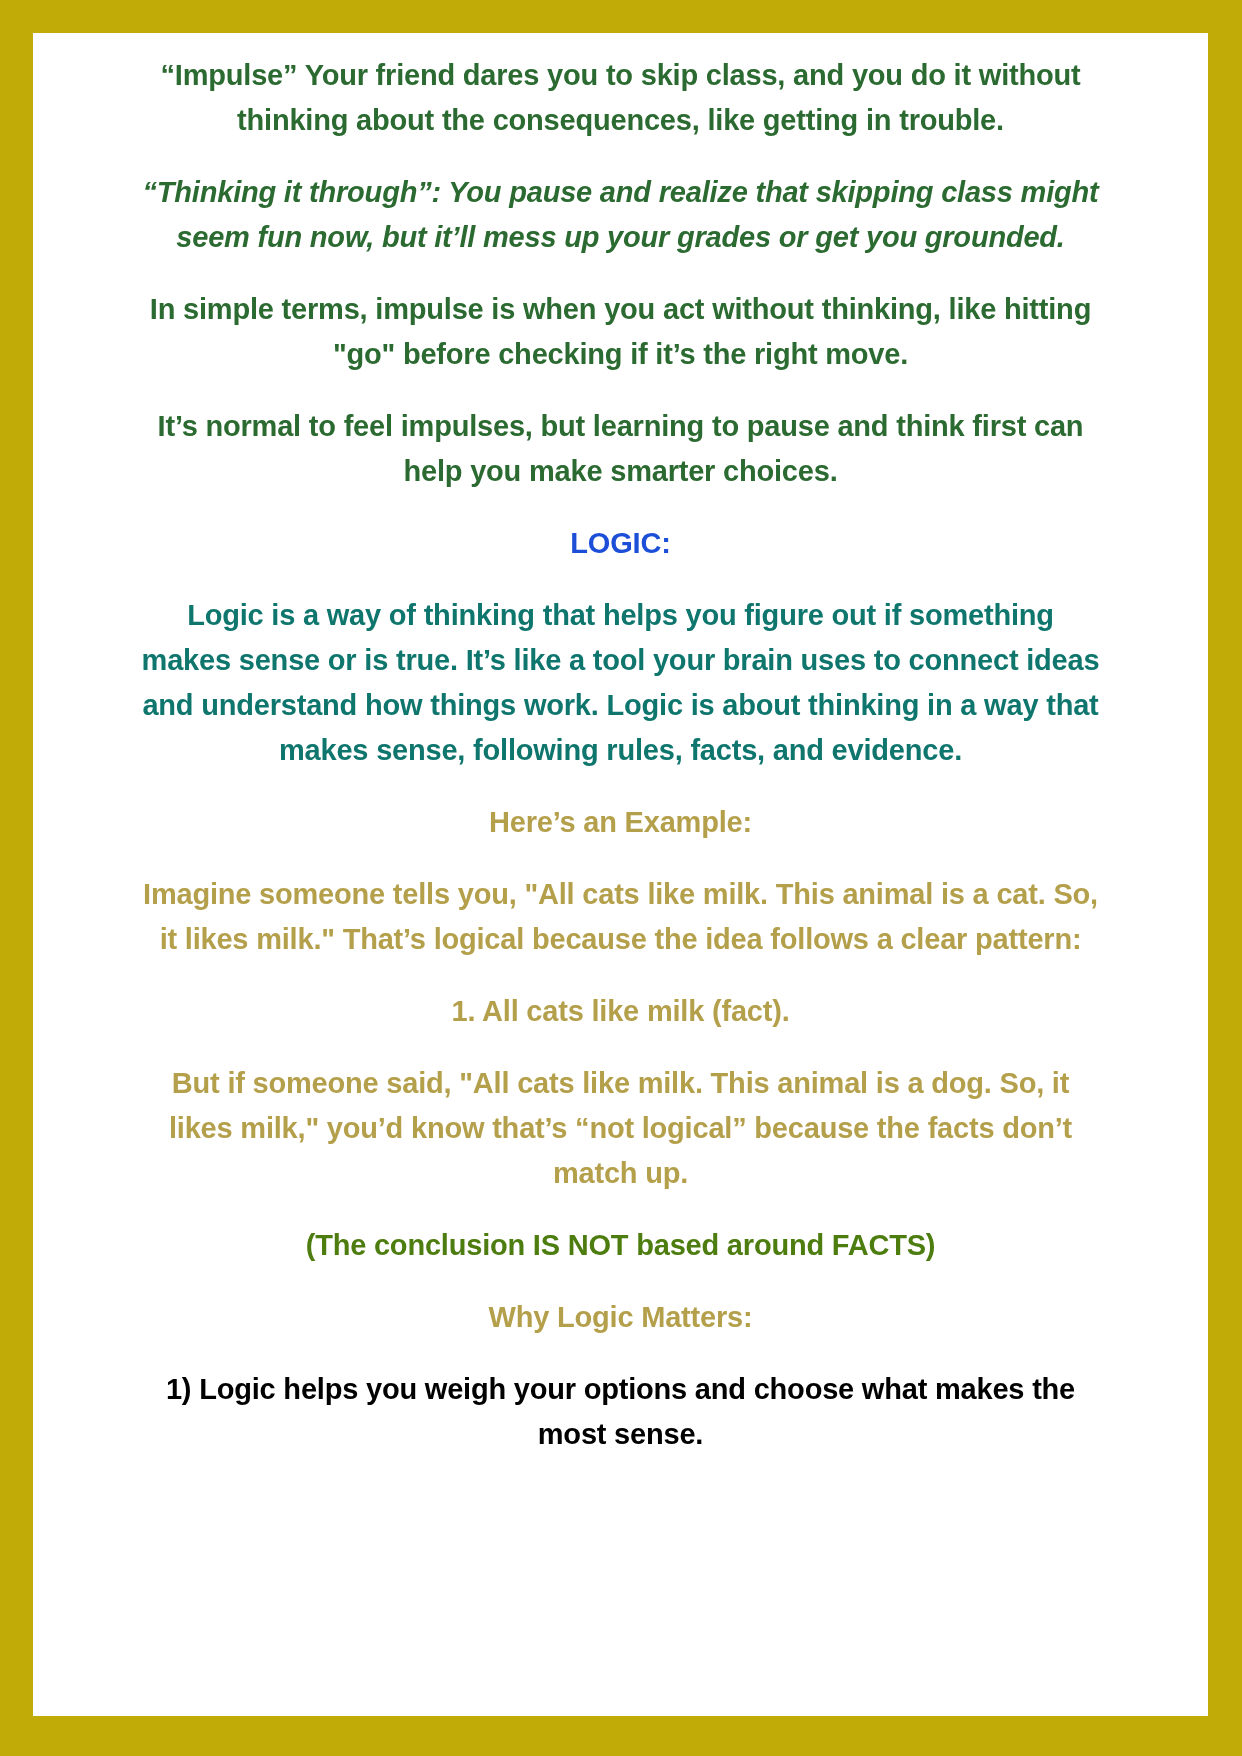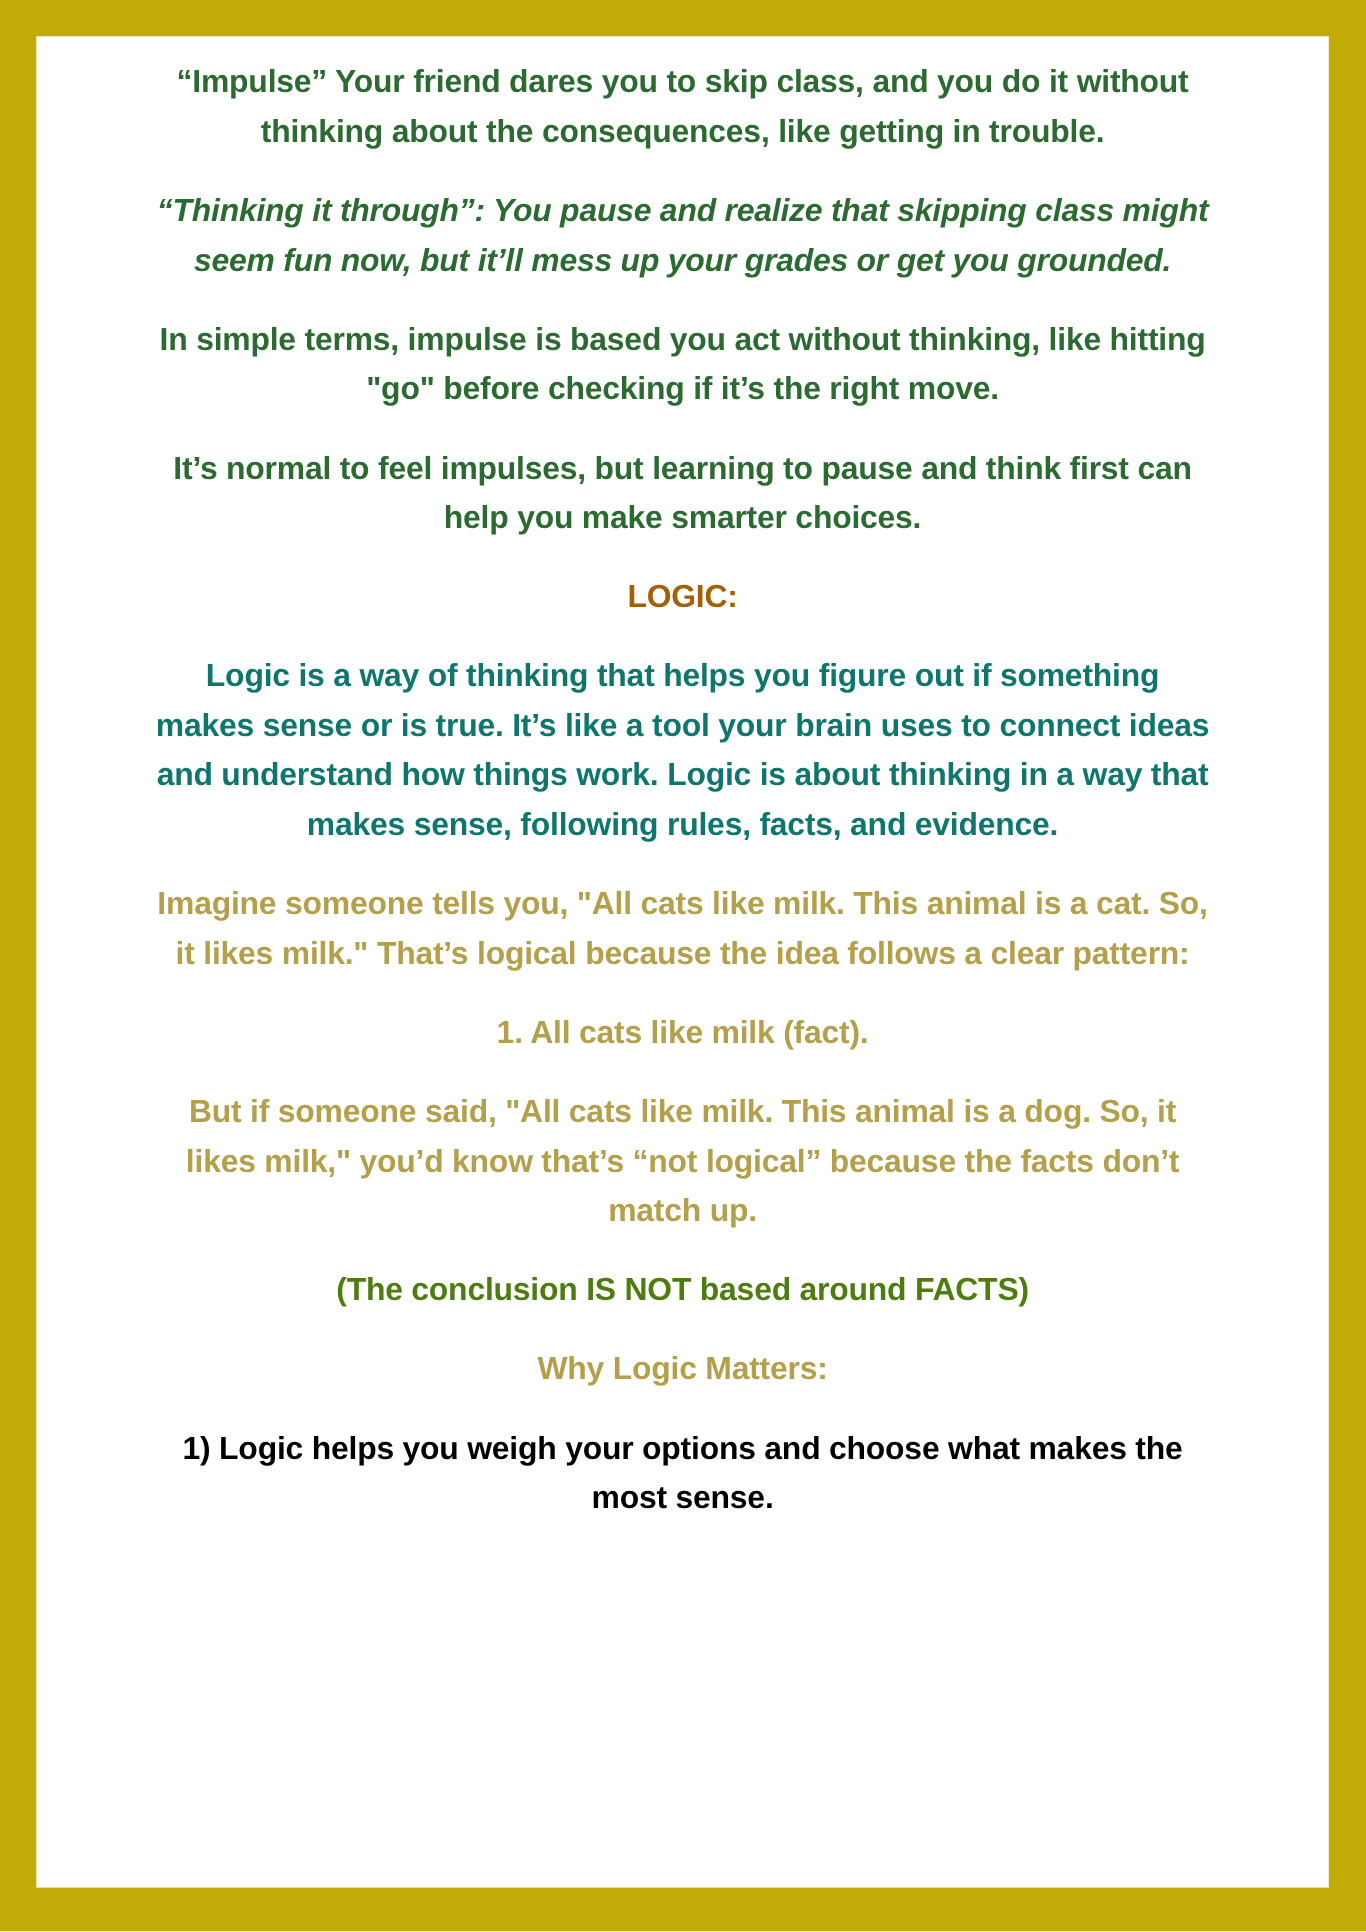--- a/index.html
+++ b/index.html
@@ -40,29 +40,30 @@
 </head>
 <body>
 
 <div class="page" style="background: rgb(193, 171, 7);">
   <div class="sheet" style="background: rgb(255, 255, 255);">
     <div id="paragraph-list">
         <p class="para" style="color: rgb(43, 106, 48);">“Impulse” Your friend dares you to skip class, and you do it without
 thinking about the consequences, like getting in trouble.</p>
         <p class="para" style="color: rgb(43, 106, 48); font-style: italic;">“Thinking it through”: You pause and realize that skipping class might
 seem fun now, but it’ll mess up your grades or get you grounded.</p>
-        <p class="para" style="color: rgb(43, 106, 48);">In simple terms, impulse is based you act without thinking, like hitting
+        <p class="para" style="color: rgb(43, 106, 48);">In simple terms, impulse is when you act without thinking, like hitting
 "go" before checking if it’s the right move.</p>
         <p class="para" style="color: rgb(43, 106, 48); text-align: center;">It’s normal to feel impulses, but learning to pause and think first can
 help you make smarter choices.</p>
-        <p class="para" style="color: #a16207;">LOGIC:</p>
+        <p class="para" style="color: #1d4ed8;">LOGIC:</p>
         <p class="para" style="color: #0f766e;">Logic is a way of thinking that helps you figure out if something
 makes sense or is true. It’s like a tool your brain uses to connect ideas
 and understand how things work. Logic is about thinking in a way that
 makes sense, following rules, facts, and evidence.</p>
+        <p class="para" style="color: rgb(180, 159, 75);">Here’s an Example:</p>
         <p class="para" style="color: rgb(180, 159, 75);">Imagine someone tells you, "All cats like milk. This animal is a cat. So,
 it likes milk." That’s logical because the idea follows a clear pattern:</p>
         <p class="para" style="color: rgb(180, 159, 75);">1. All cats like milk (fact).</p>
         <p class="para" style="color: rgb(180, 159, 75);">But if someone said, "All cats like milk. This animal is a dog. So, it
 likes milk," you’d know that’s “not logical” because the facts don’t
 match up.</p>
         <p class="para" style="color: #4d7c0f;">(The conclusion IS NOT based around FACTS)</p>
         <p class="para" style="color: rgb(180, 159, 75);">Why Logic Matters:</p>
         <p class="para" style="color: #000000;">1) Logic helps you weigh your options and choose what makes the
 most sense.</p>

